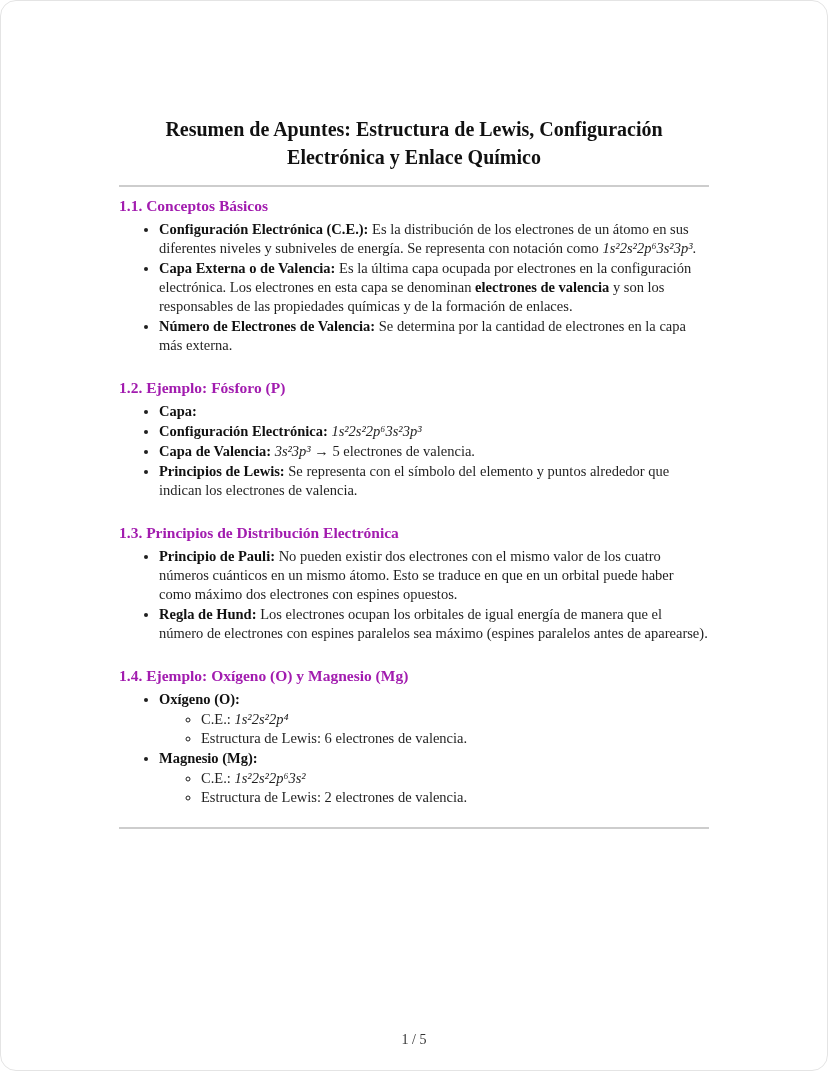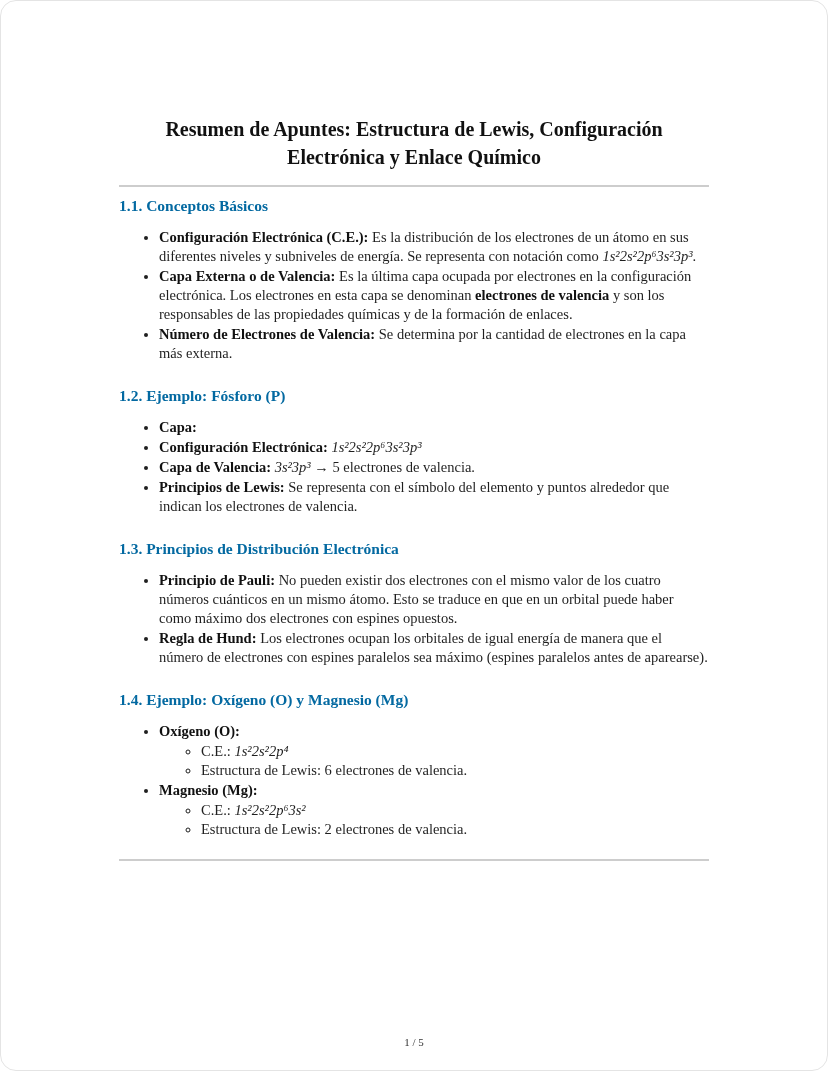--- a/index.html
+++ b/index.html
@@ -15,34 +15,34 @@
     color: #1f1f1f;
   }
   .content { width: 590px; margin: 0 auto; padding-top: 114px; }
   .doc-title {
     font-size: 20px; font-weight: bold; text-align: center;
     line-height: 1.4; margin: 0 auto 12px; color: #111;
   }
   hr.rule { border: none; border-top: 2px solid #cdcdcd; margin: 14px 0 10px; }
   hr.rule-bottom { margin-top: 20px; }
   h2.sec { font-size: 17.5px; font-weight: bold; margin: 14px 0 2px; color: #111; }
-  h3.sub { font-size: 15.5px; font-weight: bold; margin: 24px 0 4px; color: #0369a1; }
+  h3.sub { font-size: 15.5px; font-weight: bold; margin: 24px 0 4px; color: #a21caf; }
   h3.sub.first { margin-top: 10px; }
   ul.l1 {
-    margin: 13px 0 0; padding-left: 40px;
+    margin: 5px 0 0; padding-left: 40px;
     font-size: 14.5px; line-height: 19px; list-style-type: disc;
   }
   ul.l1 > li { margin: 1px 0; }
   ul.l2 { list-style-type: circle; margin: 1px 0; padding-left: 42px; }
   ul.l2 > li { margin: 0; }
   .math { font-style: italic; font-family: "Liberation Serif", "DejaVu Serif", serif; }
   strong { font-weight: bold; color: #111; }
   .footer {
     position: absolute; left: 0; right: 0; bottom: 22px;
-    text-align: center; font-size: 11px; color: #333;
+    text-align: center; font-size: 14px; color: #333;
   }
 </style>
 </head>
 <body>
 
 <div class="page">
   <div class="content">
 
     <h1 class="doc-title">Resumen de Apuntes: Estructura de Lewis, Configuración Electrónica y Enlace Químico</h1>
 

